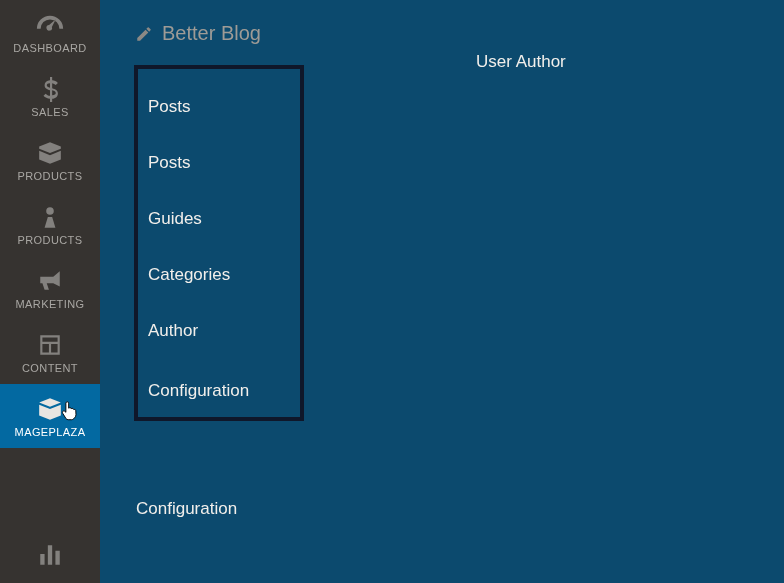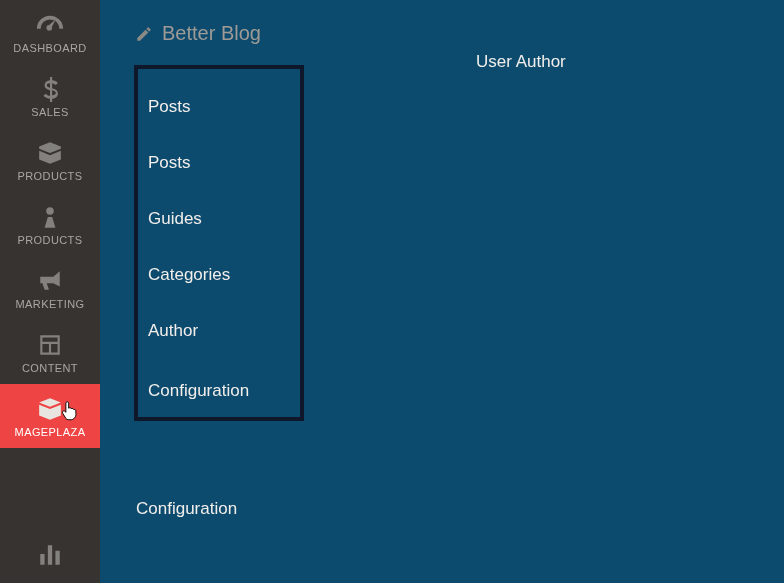--- a/index.html
+++ b/index.html
@@ -3,21 +3,21 @@
 <meta charset="utf-8">
 <style>
   * { box-sizing: border-box; margin: 0; padding: 0; }
   html, body { width: 784px; height: 583px; overflow: hidden; font-family: "Segoe UI", Arial, sans-serif; background: #4a4846; }
   .wrap { display: flex; width: 100%; height: 100%; }
   
   .sidebar { width: 100px; background: #363330; display: flex; flex-direction: column; color: #aaa8a5; }
   .side-item { display: flex; flex-direction: column; align-items: center; justify-content: center; padding: 12px 2px 10px; cursor: pointer; position: relative; }
   .side-item .icon { width: 32px; height: 26px; display: flex; align-items: center; justify-content: center; margin-bottom: 4px; }
   .side-item .icon svg { width: 30px; height: 26px; fill: #83817e; }
-  .side-item.active { background: #ef4444; }
+  .side-item.active { background: #0369a1; }
   .side-item.active .icon svg { fill: #e8e5e1; }
   .side-item .lbl { font-size: 11px; letter-spacing: .4px; color: #a9a7a3; text-align: center; }
   .side-item.active .lbl { color: #fff; }
   .cursor { position: absolute; left: 59px; top: 14px; pointer-events: none; }
   .cursor svg { width: 22px; height: 24px; }
   
   .panel { flex: 1; background: #0c4a6e; padding: 22px 18px 0 34px; display: flex; }
   .col { flex: 0 0 340px; }
   .col2 { flex: 1; }
   .sect-title { display: flex; align-items: center; color: #9e9b96; font-size: 20px; font-weight: 500; margin-bottom: 20px; }

